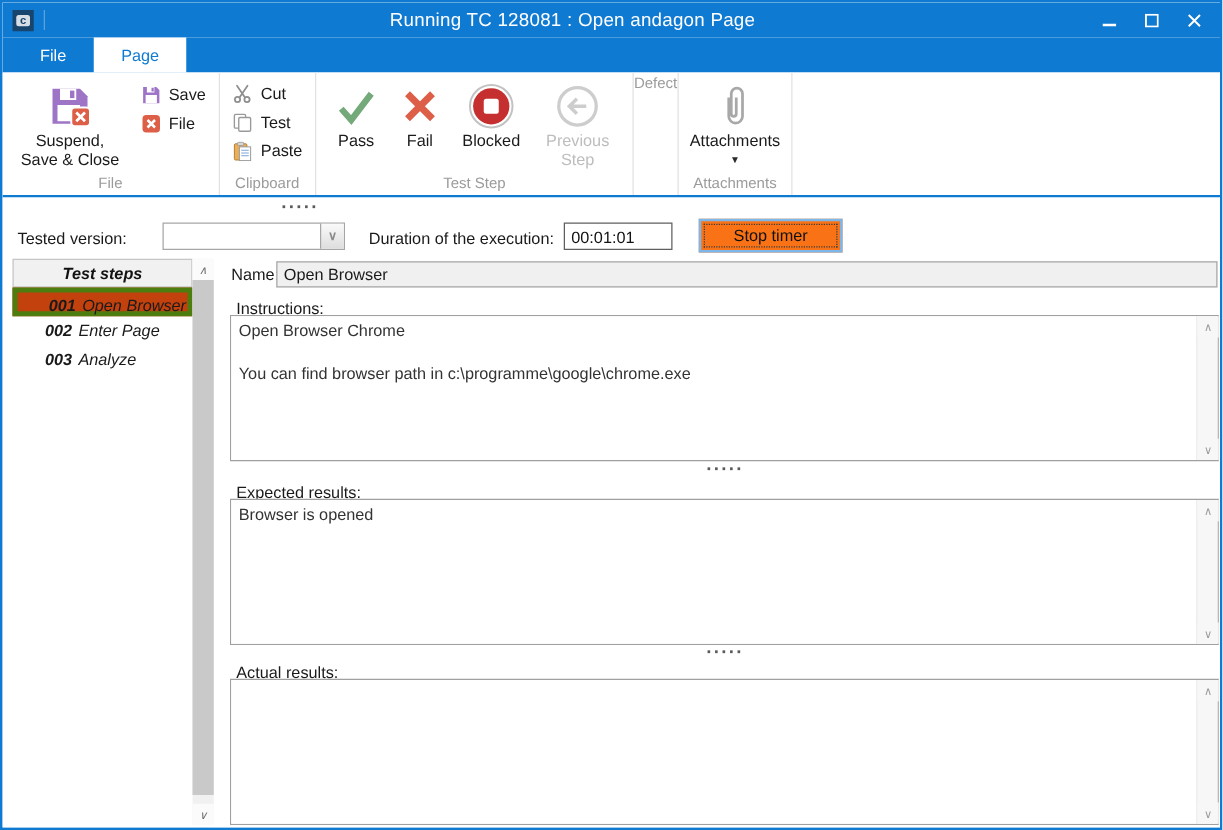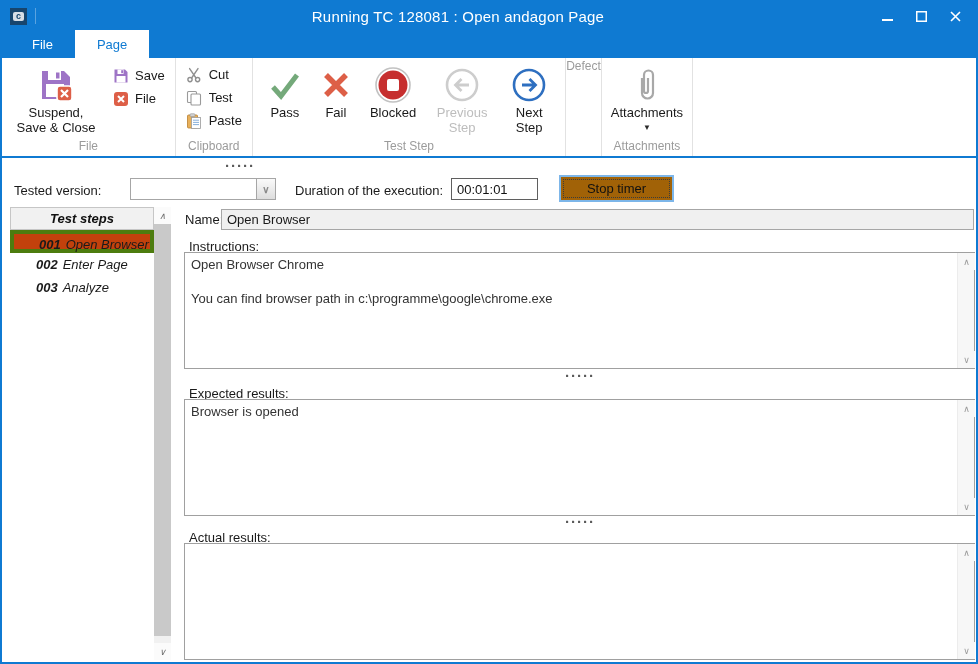--- a/index.html
+++ b/index.html
@@ -66,21 +66,21 @@
   .combo-btn { width:19px; border-left:1px solid #a6a6a6;
                background:linear-gradient(#fafafa,#dddddd);
                display:flex; align-items:center; justify-content:center;
                color:#8a8a8a; font-size:10px; font-weight:bold; }
 
   .time-input { position:absolute; left:449px; top:20px; width:87px; height:22px;
                 border:1px solid #5f5f5f; font-family:"Liberation Sans",sans-serif;
                 font-size:13px; padding-left:5px; color:#111; background:#fff; }
 
   .stop-btn { position:absolute; left:557px; top:17px; width:115px; height:27px;
-              background:#a16207; border:2px solid #7db6e9; font-size:13px; color:#111;
+              background:#f97316; border:2px solid #7db6e9; font-size:13px; color:#111;
               font-family:"Liberation Sans",sans-serif; cursor:default; }
   .stop-btn::after { content:""; position:absolute; inset:2px; border:1px dotted #3c3c3c; }
 
   
   .steps-panel { position:absolute; left:8px; top:49px; width:161px; bottom:2px; display:flex;font-style:italic; }
   .steps-list { flex:1; background:#fff; }
   .steps-header { height:23px; line-height:22px; text-align:center; font-size:13px; font-weight:bold;
                   background:#f1f1f1; border:1px solid #c6c6c6; color:#111; }
   .step-item { height:23px; line-height:22px; font-size:13px; color:#1a1a1a; padding-left:25px;
                border:1px solid transparent; cursor:default; white-space:nowrap; }
@@ -256,29 +256,20 @@
         </div>
         <div class="bbtn disabled">
           <span class="icon32">
             <svg width="36" height="36" viewBox="0 0 36 36" fill="none" stroke="#cdcdcd">
               <circle cx="18" cy="18" r="15" stroke-width="2.6"></circle>
               <path d="M25 18 H12 M17.5 12 l-6 6 6 6" stroke-width="2.8"></path>
             </svg>
           </span>
           <span class="blabel" style="max-width:58px;">Previous Step</span>
         </div>
-        <div class="bbtn">
-          <span class="icon32">
-            <svg width="36" height="36" viewBox="0 0 36 36" fill="none" stroke="#2e6fc0">
-              <circle cx="18" cy="18" r="15" stroke-width="2.6"></circle>
-              <path d="M11 18 H24 M18.5 12 l6 6 -6 6" stroke-width="2.8"></path>
-            </svg>
-          </span>
-          <span class="blabel" style="max-width:42px;">Next Step</span>
-        </div>
       </div>
       <div class="group-label">Test Step</div>
     </div>
 
     <div class="group">
       <div class="group-label">Defect</div>
     </div>
 
     <div class="group">
       <div class="group-content" style="padding-left:4px; padding-right:4px;">

